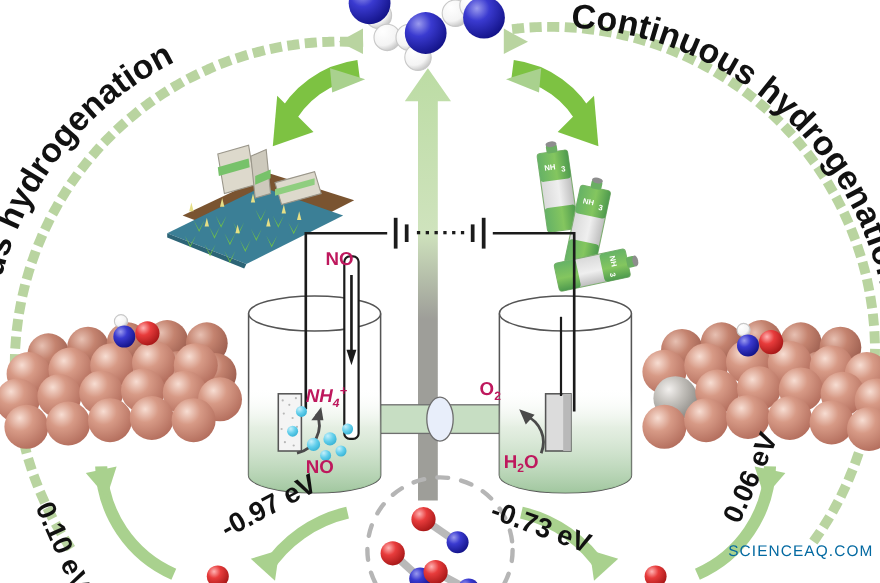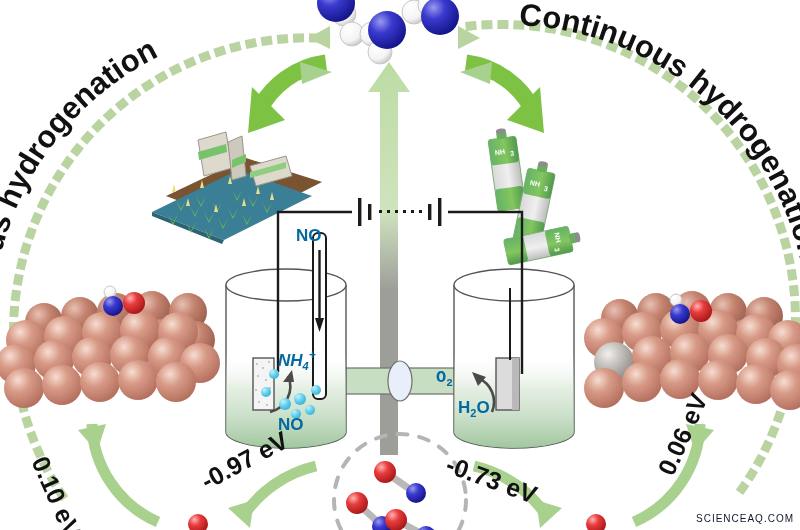--- a/index.html
+++ b/index.html
@@ -1,23 +1,23 @@
 <!DOCTYPE html>
 <html><head>
 <meta charset="utf-8">
 <style>
   html,body{margin:0;padding:0;background:#fff;}
   body{width:800px;height:530px;overflow:hidden;
        font-family:"Liberation Sans","DejaVu Sans",sans-serif;}
   #stage{position:relative;width:800px;height:530px;background:#ffffff;overflow:hidden;}
   .abs{position:absolute;}
   svg{display:block;}
-  .lbl{position:absolute;font-weight:bold;color:#0369a1;white-space:nowrap;}
-  .watermark{position:absolute;right:6px;bottom:6px;font-size:10px;
-             letter-spacing:1px;color:#0f172a;font-weight:normal;}
+  .lbl{position:absolute;font-weight:bold;color:#be185d;white-space:nowrap;}
+  .watermark{position:absolute;right:6px;bottom:22px;font-size:14px;
+             letter-spacing:1px;color:#0369a1;font-weight:normal;}
   .evlabel{position:absolute;font-weight:bold;color:#111;white-space:nowrap;
            font-size:25px;}
   .nhlbl{fill:#ffffff;font-size:7px;font-weight:bold;
          font-family:"Liberation Sans",sans-serif;}
 </style>
 </head>
 <body>
 
 <div id="stage">
 
@@ -429,25 +429,25 @@
   </div>
 
   <div class="lbl" style="left:278px;top:348px;font-size:17px;font-style:italic;">
     NH<sub style="font-size:11px">4</sub><sup style="font-size:12px">+</sup>
   </div>
 
   <div class="lbl" style="left:278px;top:415px;font-size:17px;">
     <span>NO</span>
   </div>
 
-  <div class="lbl" style="left:436px;top:368px;font-size:17px;font-family:Liberation Mono, monospace;">
+  <div class="lbl" style="left:436px;top:344px;font-size:17px;">
     O<sub style="font-size:11px">2</sub>
   </div>
 
-  <div class="lbl" style="left:458px;top:398px;font-size:17px;">
+  <div class="lbl" style="left:458px;top:410px;font-size:17px;">
     H<sub style="font-size:11px">2</sub>O
   </div>
 
   <div class="evlabel" style="left:52px;top:452px;transform:rotate(66deg);transform-origin:left top;">0.10 eV</div>
 
   <div class="evlabel" style="left:196px;top:470px;transform:rotate(-28deg);transform-origin:left top;">-0.97 eV</div>
 
   <div class="evlabel" style="left:452px;top:450px;transform:rotate(20deg);transform-origin:left top;">-0.73 eV</div>
 
   <div class="evlabel" style="left:652px;top:468px;transform:rotate(-66deg);transform-origin:left top;">0.06 eV</div>

